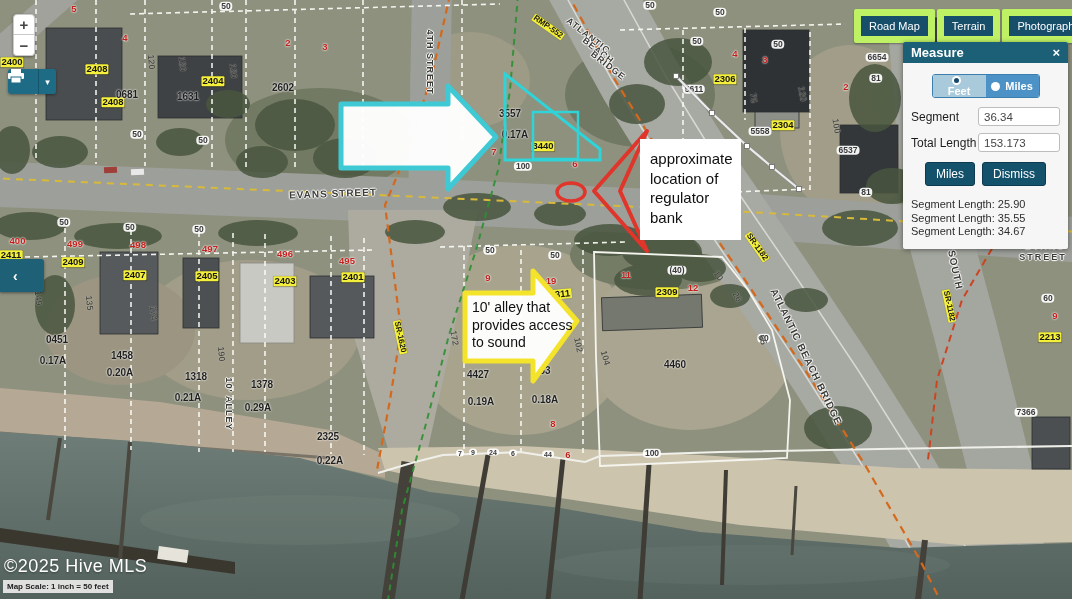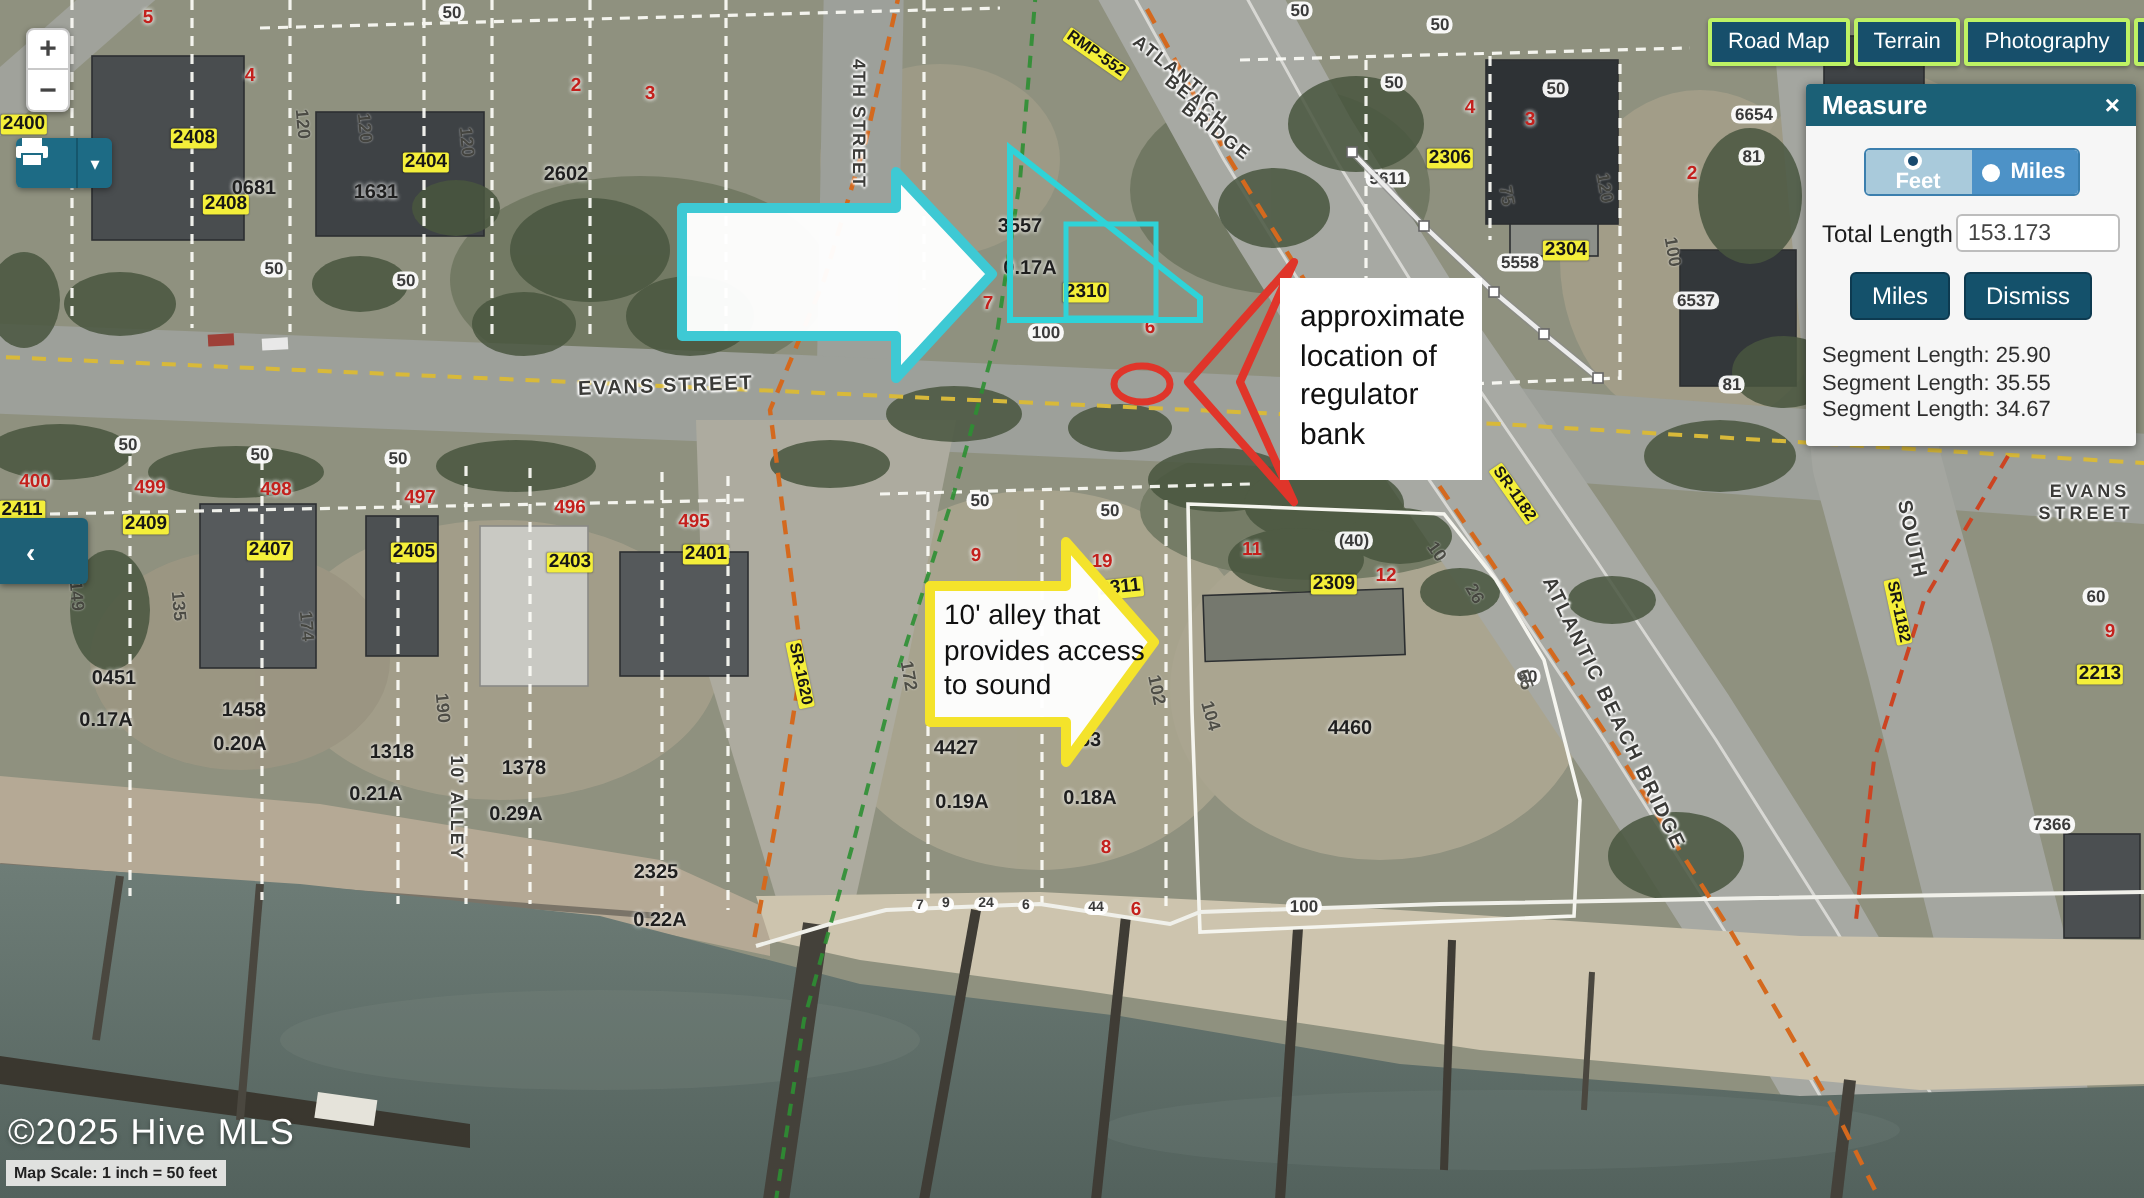--- a/index.html
+++ b/index.html
@@ -32,21 +32,21 @@
   .pr{background:#1d6b85;display:flex;align-items:center;justify-content:center;cursor:pointer;}
   .pr-main{width:30px;height:25px;border-right:1px solid #15566c;}
   .pr-caret{width:17px;height:25px;color:#fff;font-size:9px;}
   
   #side-tab{position:absolute;left:0;top:259px;width:44px;height:33px;background:#1e6076;
             border-radius:0 3px 3px 0;color:#fff;display:flex;align-items:center;
             padding-left:13px;font-size:14px;font-weight:bold;box-sizing:border-box;
             box-shadow:0 1px 3px rgba(0,0,0,.45);cursor:pointer;}
   
   #basemap-buttons{position:absolute;left:854px;top:9px;display:flex;gap:2px;}
-  .bm-btn{background:#174f6b;border:2px solid #bef264;color:#fff;font-size:11px;line-height:20px;
+  .bm-btn{background:#174f6b;border:7px solid #bef264;color:#fff;font-size:11px;line-height:20px;
           padding:0 8px;border-radius:2px;box-shadow:0 1px 2px rgba(0,0,0,.35);cursor:pointer;white-space:nowrap;}
   .bm-caret{padding:0 5px;font-size:8px;display:flex;align-items:center;}
   
   #measure-panel{position:absolute;left:903px;top:42px;width:165px;background:#f6f6f6;
                  border-radius:2px;box-shadow:0 1px 5px rgba(0,0,0,.45);overflow:hidden;}
   .mp-header{height:21px;background:#1b6076;color:#fff;display:flex;align-items:center;
              padding:0 8px;font-size:13px;font-weight:bold;}
   .mp-close{margin-left:auto;font-size:13px;font-weight:bold;cursor:pointer;line-height:1;}
   .mp-body{padding:0 8px 10px 8px;}
   #unit-toggle{display:flex;width:106px;margin:11px auto 9px;border:1px solid #3b7fae;border-radius:3px;overflow:hidden;}
@@ -229,21 +229,21 @@
       <span class="lbl yl" style="left: 12px; top: 62px; transform: translate(-50%, -50%);">2400</span>
       <span class="lbl yl" style="left: 97px; top: 69px; transform: translate(-50%, -50%);">2408</span>
       <span class="lbl yl" style="left: 113px; top: 102px; transform: translate(-50%, -50%);">2408</span>
       <span class="lbl yl" style="left: 213px; top: 81px; transform: translate(-50%, -50%);">2404</span>
       <span class="lbl yl" style="left: 11px; top: 255px; transform: translate(-50%, -50%);">2411</span>
       <span class="lbl yl" style="left: 73px; top: 262px; transform: translate(-50%, -50%);">2409</span>
       <span class="lbl yl" style="left: 135px; top: 275px; transform: translate(-50%, -50%);">2407</span>
       <span class="lbl yl" style="left: 207px; top: 276px; transform: translate(-50%, -50%);">2405</span>
       <span class="lbl yl" style="left: 285px; top: 281px; transform: translate(-50%, -50%);">2403</span>
       <span class="lbl yl" style="left: 353px; top: 277px; transform: translate(-50%, -50%);">2401</span>
-      <span class="lbl yl" style="left: 543px; top: 146px; transform: translate(-50%, -50%);">2310</span>
+      <span class="lbl yl" style="left: 543px; top: 146px; transform: translate(-50%, -50%);">3440</span>
       <span class="lbl yl" style="left: 560px; top: 294px; transform: translate(-50%, -50%) rotate(-6deg);">2311</span>
       <span class="lbl yl" style="left: 667px; top: 292px; transform: translate(-50%, -50%);">2309</span>
       <span class="lbl yl" style="left: 725px; top: 79px; transform: translate(-50%, -50%);">2306</span>
       <span class="lbl yl" style="left: 783px; top: 125px; transform: translate(-50%, -50%);">2304</span>
       <span class="lbl yl" style="left: 1050px; top: 337px; transform: translate(-50%, -50%);">2213</span>
       <span class="lbl rd" style="left: 74px; top: 9px; transform: translate(-50%, -50%);">5</span>
       <span class="lbl rd" style="left: 125px; top: 38px; transform: translate(-50%, -50%);">4</span>
       <span class="lbl rd" style="left: 325px; top: 47px; transform: translate(-50%, -50%);">3</span>
       <span class="lbl rd" style="left: 288px; top: 43px; transform: translate(-50%, -50%);">2</span>
       <span class="lbl rd" style="left: 735px; top: 54px; transform: translate(-50%, -50%);">4</span>
@@ -404,20 +404,24 @@
           <div class="unit sel">
             <span class="radio on"></span>
             <span>Feet</span>
           </div>
           <div class="unit">
             <span class="radio"></span>
             <span>Miles</span>
           </div>
         </div>
       <div class="mp-row">
+        <span class="mp-label">Segment</span>
+        <input class="mp-input" value="36.34" style="">
+      </div>
+      <div class="mp-row">
         <span class="mp-label">Total Length</span>
         <input class="mp-input" value="153.173" style="">
       </div>
       <div class="mp-buttons">
         <button class="mp-btn">Miles</button>
         <button class="mp-btn">Dismiss</button>
       </div>
       <div id="segment-lengths">
           <div>Segment Length: 25.90</div>
           <div>Segment Length: 35.55</div>

